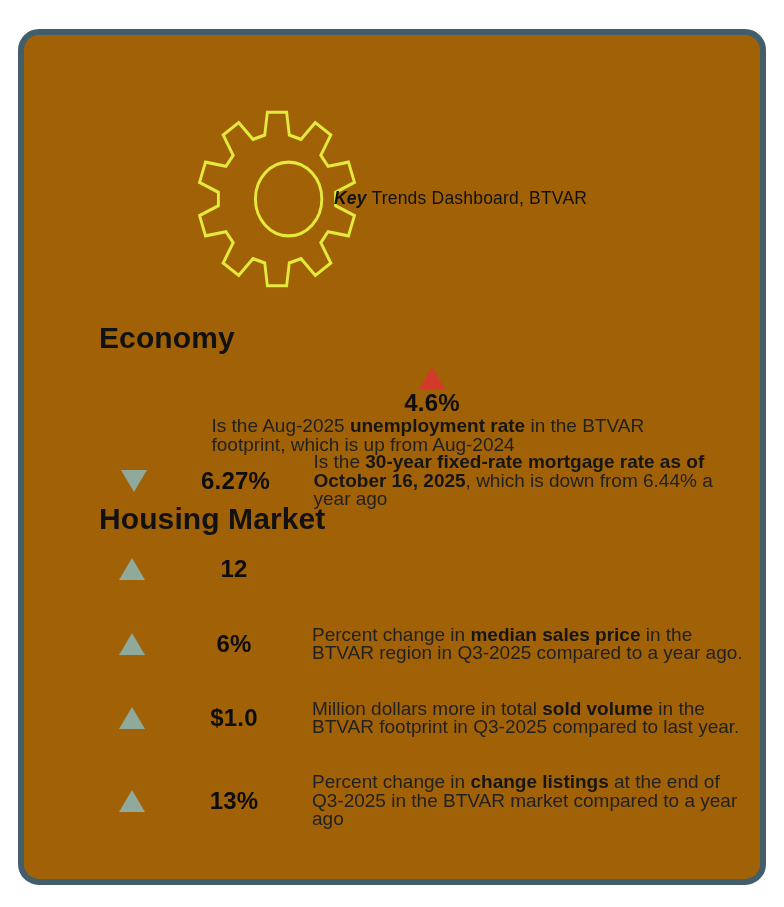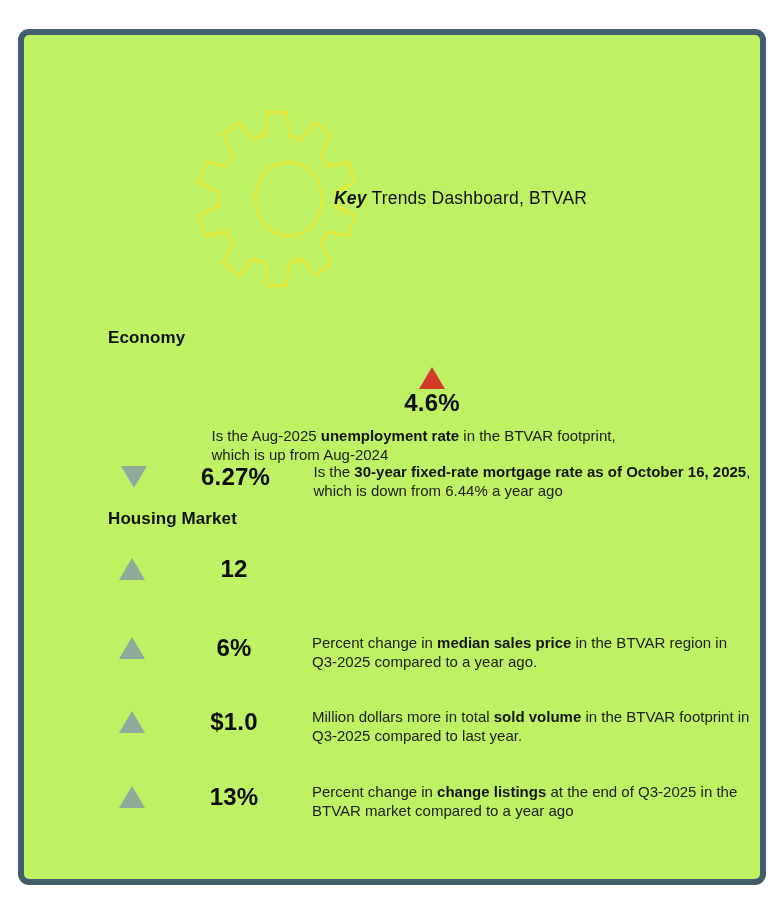--- a/index.html
+++ b/index.html
@@ -3,53 +3,53 @@
 <meta charset="utf-8">
 <style>
   html,body{margin:0;padding:0;}
   body{
     width:784px;height:907px;position:relative;background:#ffffff;
     font-family:"Liberation Sans","DejaVu Sans",sans-serif;color:#1c1c1c;
     overflow:hidden;
   }
   .card{
     position:absolute;left:18px;top:29px;width:748px;height:856px;
-    box-sizing:border-box;border:6px solid #425E6C;border-radius:11px;
-    background:#bef264;
+    box-sizing:border-box;border:6px solid #425E6C;border-radius:21px;
+    background:#a16207;
     text-decoration:underline;
   }
   .gear-svg{position:absolute;left:170px;top:72px;width:166px;height:184px;}
   .title{
     position:absolute;left:310px;top:151px;font-size:17.5px;line-height:24px;
     color:#111;white-space:nowrap;letter-spacing:0.2px;
   }
   .title .em{font-weight:700;font-style:italic;}
   .section-heading{
-    position:absolute;left:84px;font-size:17px;line-height:27px;
+    position:absolute;left:75px;font-size:30px;line-height:27px;
     font-weight:700;color:#111;letter-spacing:0.1px;
   }
   .h-economy{top:289px;}
   .h-housing{top:470px;}
   .stat-row{
     position:absolute;left:84px;width:648px;display:flex;
     align-items:center;min-height:40px;
   }
   .r1{top:332px;flex-direction:column;} .r2{top:418px;justify-content:center;} .r3{top:514px;}
   .r4{top:589px;} .r5{top:663px;} .r6{top:738px;}
   .tri-cell{width:48px;display:flex;justify-content:center;align-items:center;flex:none;}
   .tri{width:0;height:0;display:block;}
   .tri-up{border-left:13px solid transparent;border-right:13px solid transparent;border-bottom:22px solid #8FA99B;}
   .tri-up.red{border-bottom-color:#D23B2A;}
   .tri-down{border-left:13px solid transparent;border-right:13px solid transparent;border-top:22px solid #8FA99B;}
   .value-cell{
     width:156px;flex:none;text-align:center;font-size:24px;line-height:28px;
     font-weight:700;color:#0d0d0d;letter-spacing:0.2px;
   }
   .desc-cell{
-    width:441px;flex:none;font-size:15px;line-height:18.5px;color:#212121;margin-top:10px;
+    width:441px;flex:none;font-size:19px;line-height:18.5px;color:#212121;
   }
   .desc-cell b{font-weight:700;color:#151515;}
 </style>
 </head>
 <body>
 
 <div class="card">
 
   <svg class="gear-svg" id="gear" viewBox="-100 -100 200 200" preserveAspectRatio="none" aria-hidden="true">
     <polygon id="gear-body" points="-11.6,-94.3 11.6,-94.3 14.8,-69.4 28.9,-64.9 46.1,-83.1 64.8,-69.5 52.8,-47.5 61.5,-35.5 86.1,-40.1 93.3,-18.1 70.6,-7.4 70.6,7.4 93.3,18.1 86.1,40.1 61.5,35.5 52.8,47.5 64.8,69.5 46.1,83.1 28.9,64.9 14.8,69.4 11.6,94.3 -11.6,94.3 -14.8,69.4 -28.9,64.9 -46.1,83.1 -64.8,69.5 -52.8,47.5 -61.5,35.5 -86.1,40.1 -93.3,18.1 -70.6,7.4 -70.6,-7.4 -93.3,-18.1 -86.1,-40.1 -61.5,-35.5 -52.8,-47.5 -64.8,-69.5 -46.1,-83.1 -28.9,-64.9 -14.8,-69.4" fill="none" stroke="#E3EA3B" stroke-width="3.5" stroke-linejoin="miter"></polygon>

